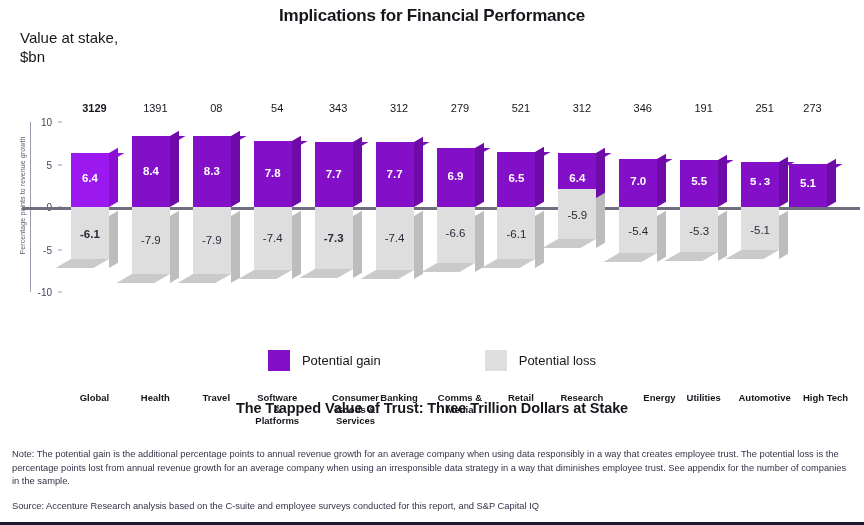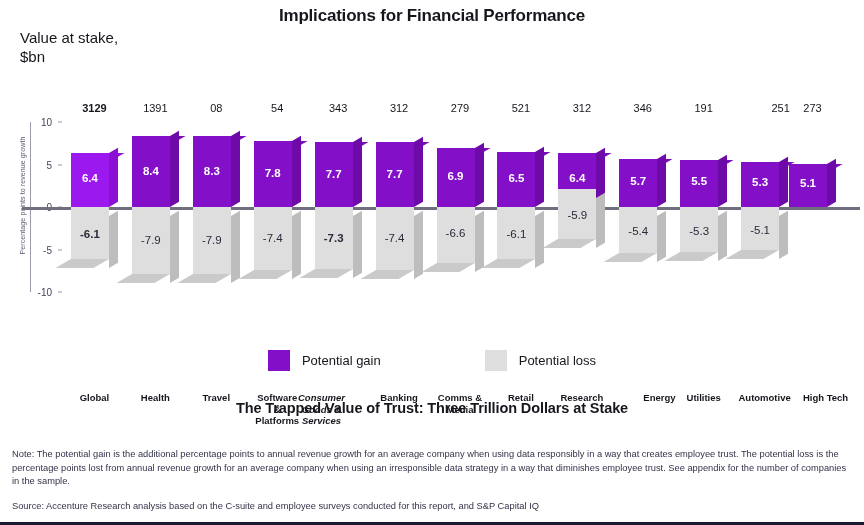--- a/index.html
+++ b/index.html
@@ -444,21 +444,21 @@
           <div class="loss-bottom" style="left: 0px; top: 50.15px; width: 38px;"></div>
           <div class="loss-label" style="width: 38px; top: 20.06px;">-5.9</div>
         </div>
       </div>
       <div class="bar-col" style="left: 555.269px; width: 47px;">
         <div class="bar-topnum">346</div>
         <div class="gain3d" style="left: 0px; top: 36.55px; width: 47px; height: 57.45px;">
           <div class="gain-top" style="left: 0px; top: 0px; width: 38px;"></div>
           <div class="gain-side" style="left: 38px; bottom: 9px; height: 48.45px;"></div>
           <div class="gain-front" style="width: 38px; height: 48.45px; bottom: 9px;"></div>
-          <div class="gain-label" style="width: 38px; bottom: 29.349px;">5.7</div>
+          <div class="gain-label" style="width: 38px; bottom: 29.349px;">7.0</div>
         </div>
         <div class="loss3d" style="left: 0px; top: 85px; width: 47px; height: 54.9px;">
           <div class="loss-side" style="left: 38px; top: 9px; height: 45.9px;"></div>
           <div class="loss-front" style="width: 38px; height: 45.9px;"></div>
           <div class="loss-bottom" style="left: 0px; top: 45.9px; width: 38px;"></div>
           <div class="loss-label" style="width: 38px; top: 18.36px;">-5.4</div>
         </div>
       </div>
       <div class="bar-col" style="left: 616.192px; width: 47px;">
         <div class="bar-topnum">191</div>
@@ -468,27 +468,27 @@
           <div class="gain-front" style="width: 38px; height: 46.75px; bottom: 9px;"></div>
           <div class="gain-label" style="width: 38px; bottom: 28.635px;">5.5</div>
         </div>
         <div class="loss3d" style="left: 0px; top: 85px; width: 47px; height: 54.05px;">
           <div class="loss-side" style="left: 38px; top: 9px; height: 45.05px;"></div>
           <div class="loss-front" style="width: 38px; height: 45.05px;"></div>
           <div class="loss-bottom" style="left: 0px; top: 45.05px; width: 38px;"></div>
           <div class="loss-label" style="width: 38px; top: 18.02px;">-5.3</div>
         </div>
       </div>
-      <div class="bar-col" style="left: 677.115px; width: 47px; padding-left: 32px;">
+      <div class="bar-col" style="left: 677.115px; width: 47px;">
         <div class="bar-topnum">251</div>
         <div class="gain3d" style="left: 0px; top: 39.95px; width: 47px; height: 54.05px;">
           <div class="gain-top" style="left: 0px; top: 0px; width: 38px;"></div>
           <div class="gain-side" style="left: 38px; bottom: 9px; height: 45.05px;"></div>
           <div class="gain-front" style="width: 38px; height: 45.05px; bottom: 9px;"></div>
-          <div class="gain-label" style="width: 38px; bottom: 27.921px;">5.3</div>
+          <div class="gain-label" style="width: 38px; bottom: 27.921px; font-family: Liberation Mono, monospace;">5.3</div>
         </div>
         <div class="loss3d" style="left: 0px; top: 85px; width: 47px; height: 52.35px;">
           <div class="loss-side" style="left: 38px; top: 9px; height: 43.35px;"></div>
           <div class="loss-front" style="width: 38px; height: 43.35px;"></div>
           <div class="loss-bottom" style="left: 0px; top: 43.35px; width: 38px;"></div>
           <div class="loss-label" style="width: 38px; top: 17.34px;">-5.1</div>
         </div>
       </div>
       <div class="bar-col" style="left: 725px; width: 47px;">
         <div class="bar-topnum">273</div>
@@ -509,21 +509,21 @@
         <div>Health</div>
       </div>
       <div class="cat" style="left: 121.846px; width: 60.9231px;">
         <div>Travel</div>
       </div>
       <div class="cat" style="left: 182.769px; width: 60.9231px;">
         <div>Software</div>
         <div>&amp;</div>
         <div>Platforms</div>
       </div>
-      <div class="cat" style="left: 227px; width: 60.9231px; font-style: italic;">
+      <div class="cat" style="left: 261px; width: 60.9231px;">
         <div>Consumer</div>
         <div>Goods &amp;</div>
         <div>Services</div>
       </div>
       <div class="cat" style="left: 304.615px; width: 60.9231px;">
         <div>Banking</div>
       </div>
       <div class="cat" style="left: 365.538px; width: 60.9231px;">
         <div>Comms &amp;</div>
         <div>Media</div>

